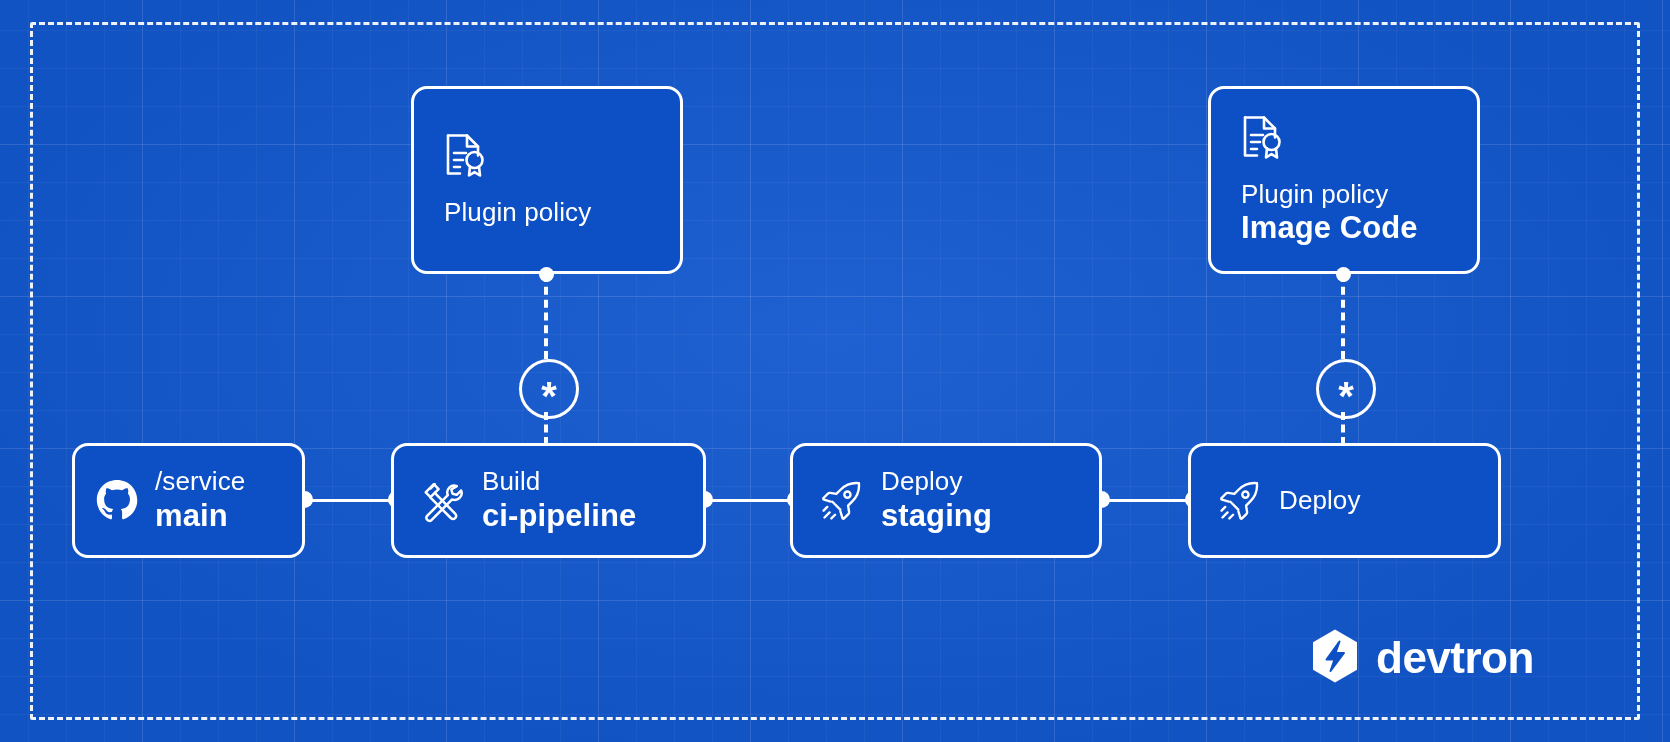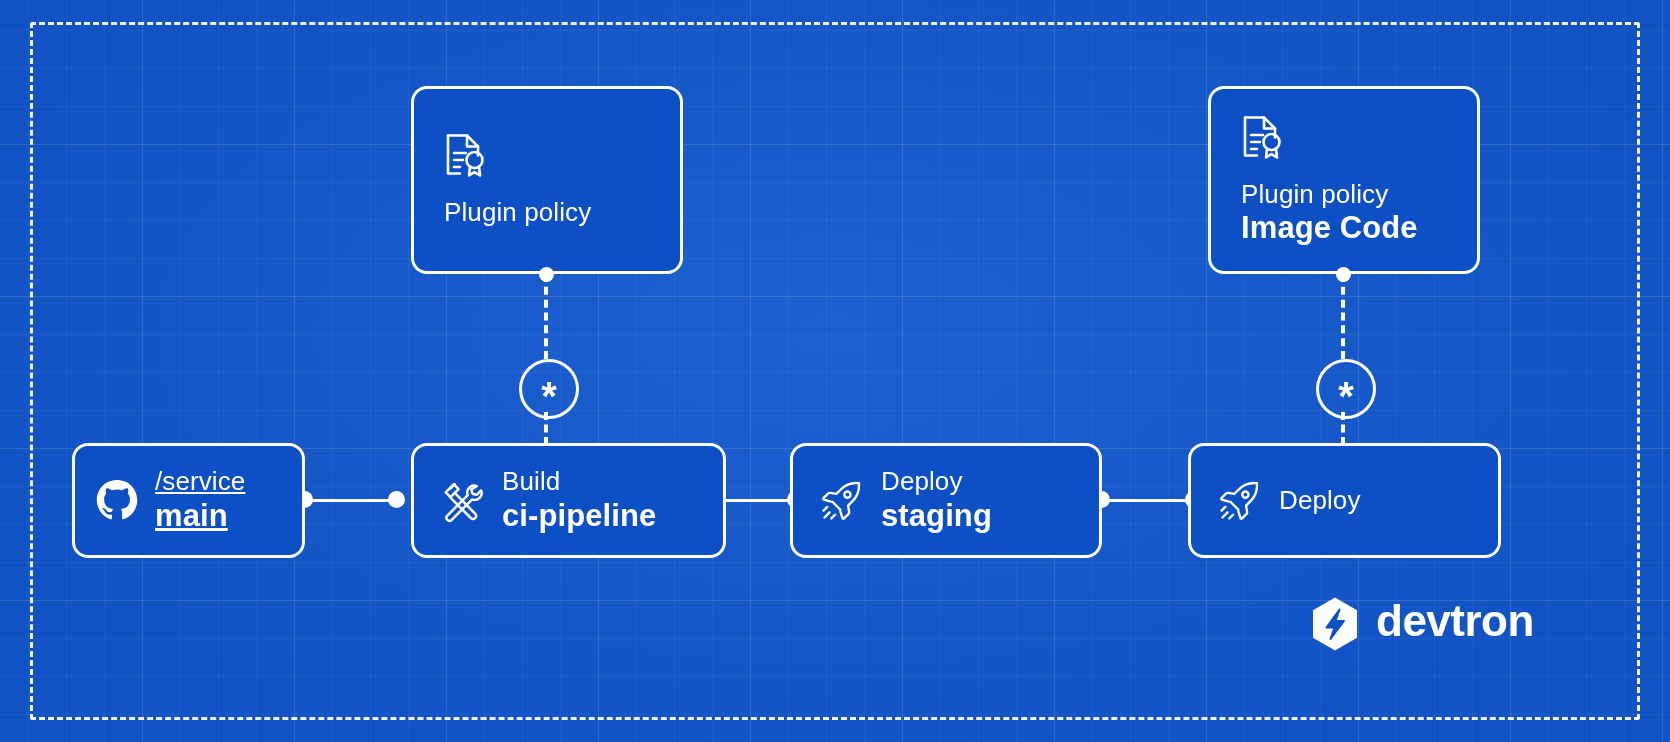--- a/index.html
+++ b/index.html
@@ -47,22 +47,22 @@
   .node .ico{
     flex:0 0 auto;
     display:flex;align-items:center;justify-content:center;
   }
   .node .txt{display:flex;flex-direction:column;justify-content:center;line-height:1.12;}
   .node .sub{font-size:26px;font-weight:400;letter-spacing:.1px;color:#ffffff;}
   .node .main{font-size:31px;font-weight:700;letter-spacing:.1px;color:#ffffff;margin-top:3px;}
 
   
   .prow{height:115px;top:443px;}
-  #node-source{left:72px;width:233px;padding:0 0 0 20px;gap:16px;text-decoration:underline;}
-  #node-build{left:411px;width:315px;padding:0 0 0 24px;gap:18px;}
+  #node-source{left:72px;width:233px;padding:0 0 0 20px;gap:16px;}
+  #node-build{left:391px;width:315px;padding:0 0 0 24px;gap:18px;}
   #node-staging{left:790px;width:312px;padding:0 0 0 26px;gap:18px;}
   #node-production{left:1188px;width:313px;padding:0 0 0 26px;gap:18px;}
 
   
   .policy{
     top:86px;height:188px;
     flex-direction:column;align-items:flex-start;justify-content:center;
     padding:0 0 0 30px;
   }
   #card-code-scan{left:411px;width:272px;}
@@ -108,22 +108,22 @@
     border:3px solid #fff;background:transparent;
     display:flex;align-items:center;justify-content:center;
     color:#fff;font-size:40px;font-weight:700;line-height:1;
   }
   .badge span{transform:translateY(7px);}
   #badge-1{left:519px;top:359px;}
   #badge-2{left:1316px;top:359px;}
 
   
   #brand{
-    position:absolute;left:1310px;top:596px;
-    display:flex;align-items:flex-start;gap:16px;color:#fff;
+    position:absolute;left:1310px;top:628px;
+    display:flex;align-items:center;gap:16px;color:#fff;
   }
   #brand .wordmark{
     font-size:44px;font-weight:700;letter-spacing:-0.5px;color:#fff;
   }
 </style>
 </head>
 <body>
 
 <div id="stage">
 

